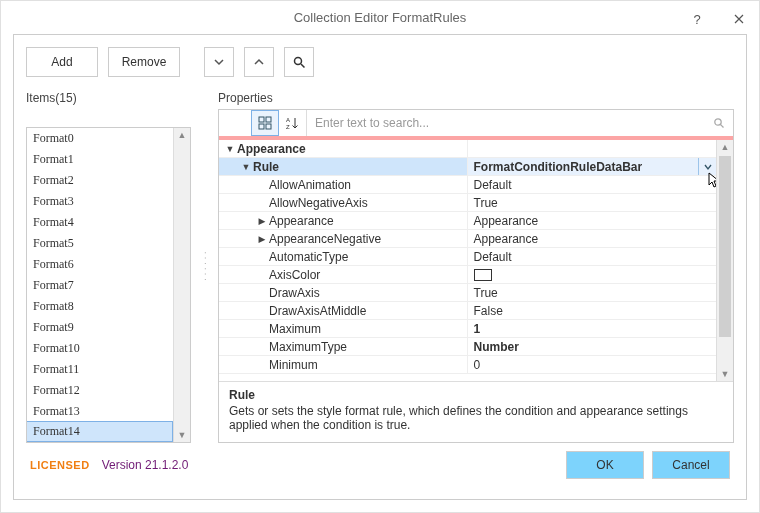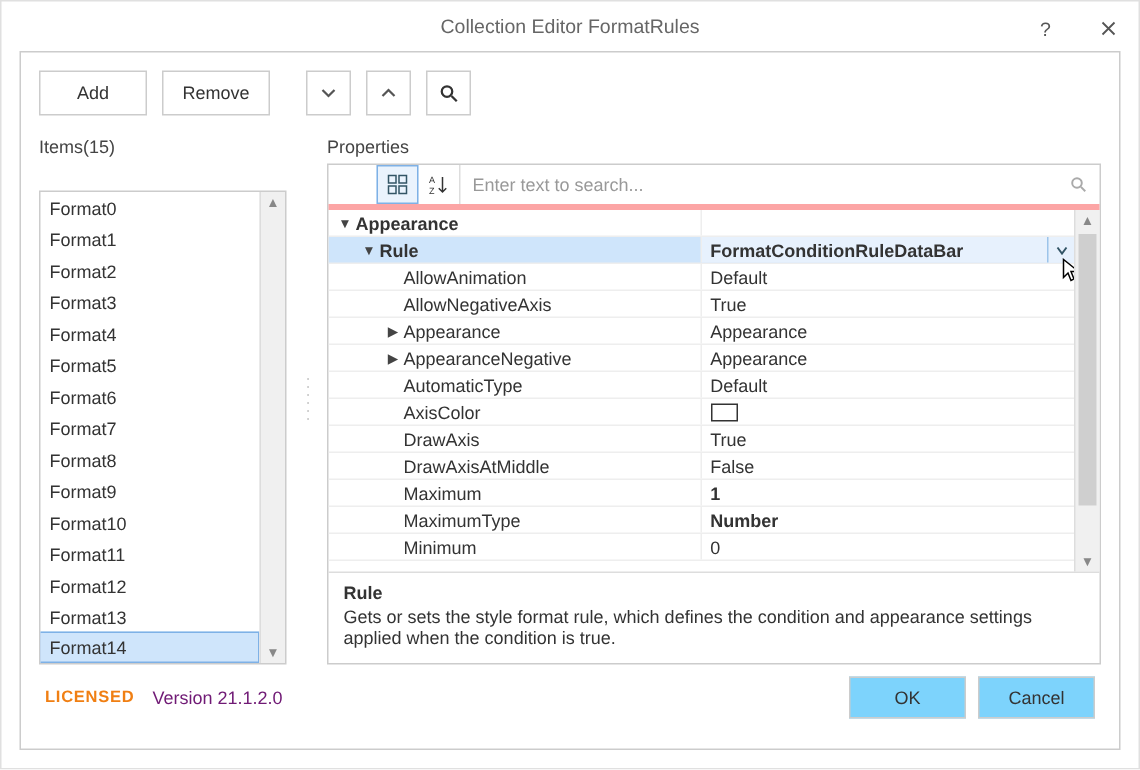--- a/index.html
+++ b/index.html
@@ -10,21 +10,21 @@
   .winbtn { width: 28px; height: 28px; display: flex; align-items: center; justify-content: center; color: #555; cursor: pointer; font-size: 13px; }
   .content { flex: 1; border: 1px solid #ccc; margin: 0 12px 12px 12px; padding: 12px; display: flex; flex-direction: column; position: relative; }
   .toolbar { display: flex; gap: 10px; margin-bottom: 14px; }
   .btn { border: 1px solid #ccc; background: #fff; height: 30px; min-width: 72px; padding: 0 12px; display: flex; align-items: center; justify-content: center; cursor: pointer; text-align: right; }
   .iconbtn { border: 1px solid #ccc; background: #fff; width: 30px; height: 30px; display: flex; align-items: center; justify-content: center; cursor: pointer; }
   .main { flex: 1; display: flex; gap: 10px; min-height: 0; }
   .left { width: 165px; display: flex; flex-direction: column; gap: 18px; }
   .section-label { color: #444; margin-bottom: 4px; }
   .listwrap { flex: 1; display: flex; border: 1px solid #ccc; }
   .list { flex: 1; overflow: hidden; }
-  .list-row { height: 21px; padding: 0 6px; display: flex; align-items: center; cursor: pointer; border-bottom: 0; }
+  .list-row { height: 21px; padding: 0 6px; display: flex; align-items: center; cursor: pointer; border-bottom: 0; font-family: Liberation Serif, serif; }
   .list-row.selected { background: #cfe5fb; border: 1px solid #7eb1e6; margin: -1px 0 0 -1px; }
   .vscroll { width: 17px; background: #f0f0f0; border-left: 1px solid #ddd; display: flex; flex-direction: column; justify-content: space-between; align-items: center; padding: 2px 0; }
   .vscroll .arrow { color: #888; font-size: 9px; cursor: pointer; }
   .splitter { width: 7px; display: flex; align-items: center; justify-content: center; }
   .splitter .dots { color: #bbb; font-size: 10px; line-height: 4px; writing-mode: vertical-rl; letter-spacing: 2px; }
   .right { flex: 1; display: flex; flex-direction: column; min-width: 0; }
   .propwrap { flex: 1; border: 1px solid #ccc; display: flex; flex-direction: column; min-height: 0; }
   .prop-toolbar { height: 30px; display: flex; align-items: stretch; border-bottom: 4px solid #fca5a5; padding-left: 32px; }
   .prop-tbtn { width: 28px; border-right: 1px solid #ddd; display: flex; align-items: center; justify-content: center; cursor: pointer; }
   .prop-tbtn.active { border: 1px solid #7eb1e6; background: #eaf3fd; }

